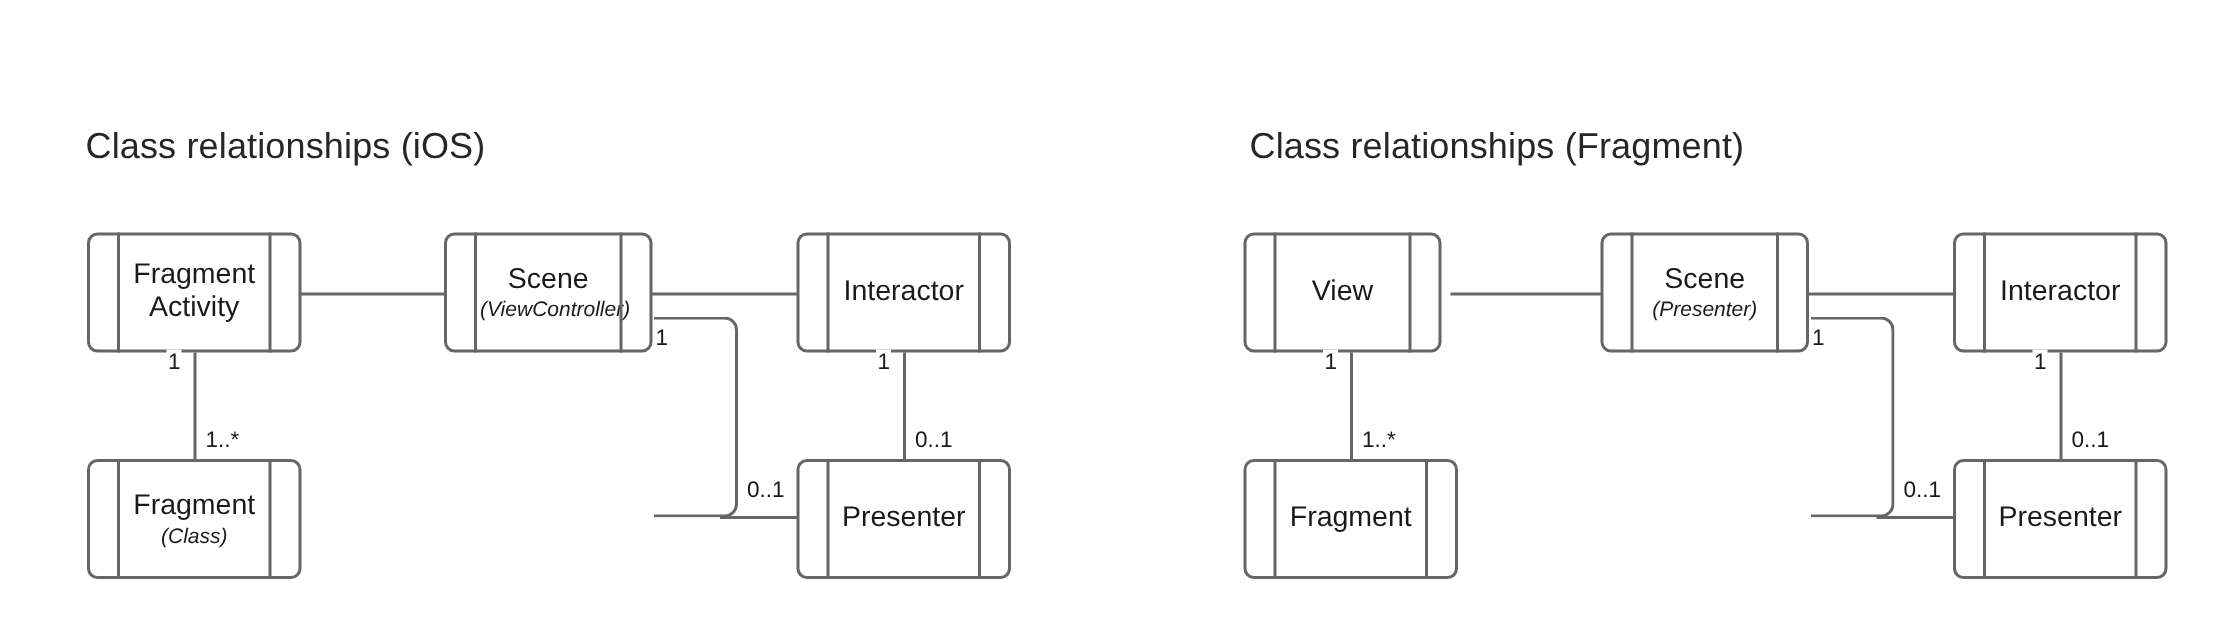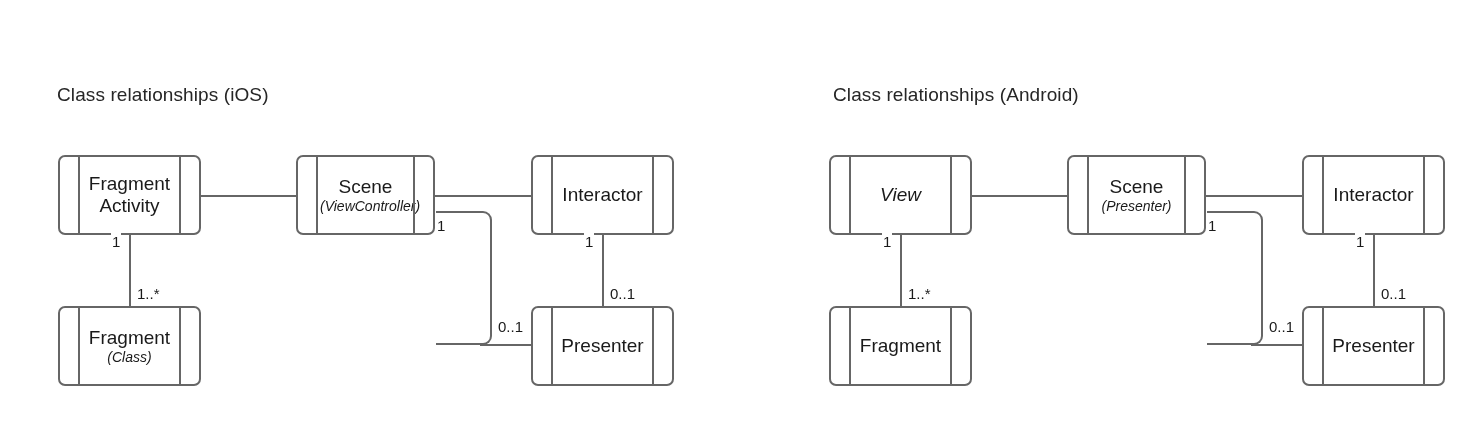--- a/index.html
+++ b/index.html
@@ -18,21 +18,21 @@
   }
 
   .diagram-root {
     position: absolute;
     inset: 0;
   }
 
   
   .panel-title {
     position: absolute;
-    font-size: 19px;
+    font-size: 24px;
     font-weight: 400;
     color: #262626;
     white-space: nowrap;
     letter-spacing: 0.1px;
   }
   #title-ios   { left: 57px;  top: 84px; }
   #title-android { left: 833px; top: 84px; }
 
   
   .uml-box {
@@ -165,33 +165,33 @@
     <div class="mult" style="left:111px; top:233px;">1</div>
     <div class="mult" style="left:136px; top:285px;">1..*</div>
     <div class="mult" style="left:436px; top:217px;">1</div>
     <div class="mult" style="left:497px; top:318px;">0..1</div>
     <div class="mult" style="left:584px; top:233px;">1</div>
     <div class="mult" style="left:609px; top:285px;">0..1</div>
   </div>
 
   <div>
 
-    <div class="panel-title" id="title-android">Class relationships (Android)</div>
+    <div class="panel-title" id="title-android">Class relationships (Fragment)</div>
 
     <div class="edge-h" style="left:967px; top:195px; width:104px;"></div>
     <div class="edge-h" style="left:1201px; top:195px; width:106px;"></div>
     <div class="edge-v" style="left:900px; top:235px; width:2px; height:72px;"></div>
     <div class="edge-v" style="left:1373px; top:235px; width:2px; height:72px;"></div>
     <div class="edge-elbow" style="left:1207px; top:211px; width:56px; height:134px;
                 border-top-width:2px; border-right-width:2px; border-bottom-width:2px;
                 border-left-width:0; border-top-right-radius:9px; border-bottom-right-radius:9px;
                 border-top-left-radius:0; border-bottom-left-radius:0;"></div>
     <div class="edge-h" style="left:1251px; top:344px; width:56px;"></div>
 
-    <div class="uml-box" style="left:829px; top:155px; width:143px; height:80px;font-style:italic;">
+    <div class="uml-box" style="left:829px; top:155px; width:132px; height:80px;">
       <div class="uml-label">
         <span class="uml-title">View</span>
       </div>
     </div>
 
     <div class="uml-box" style="left:1067px; top:155px; width:139px; height:80px;">
       <div class="uml-label">
         <span class="uml-title">Scene</span>
         <span class="uml-sub">(Presenter)</span>
       </div>

